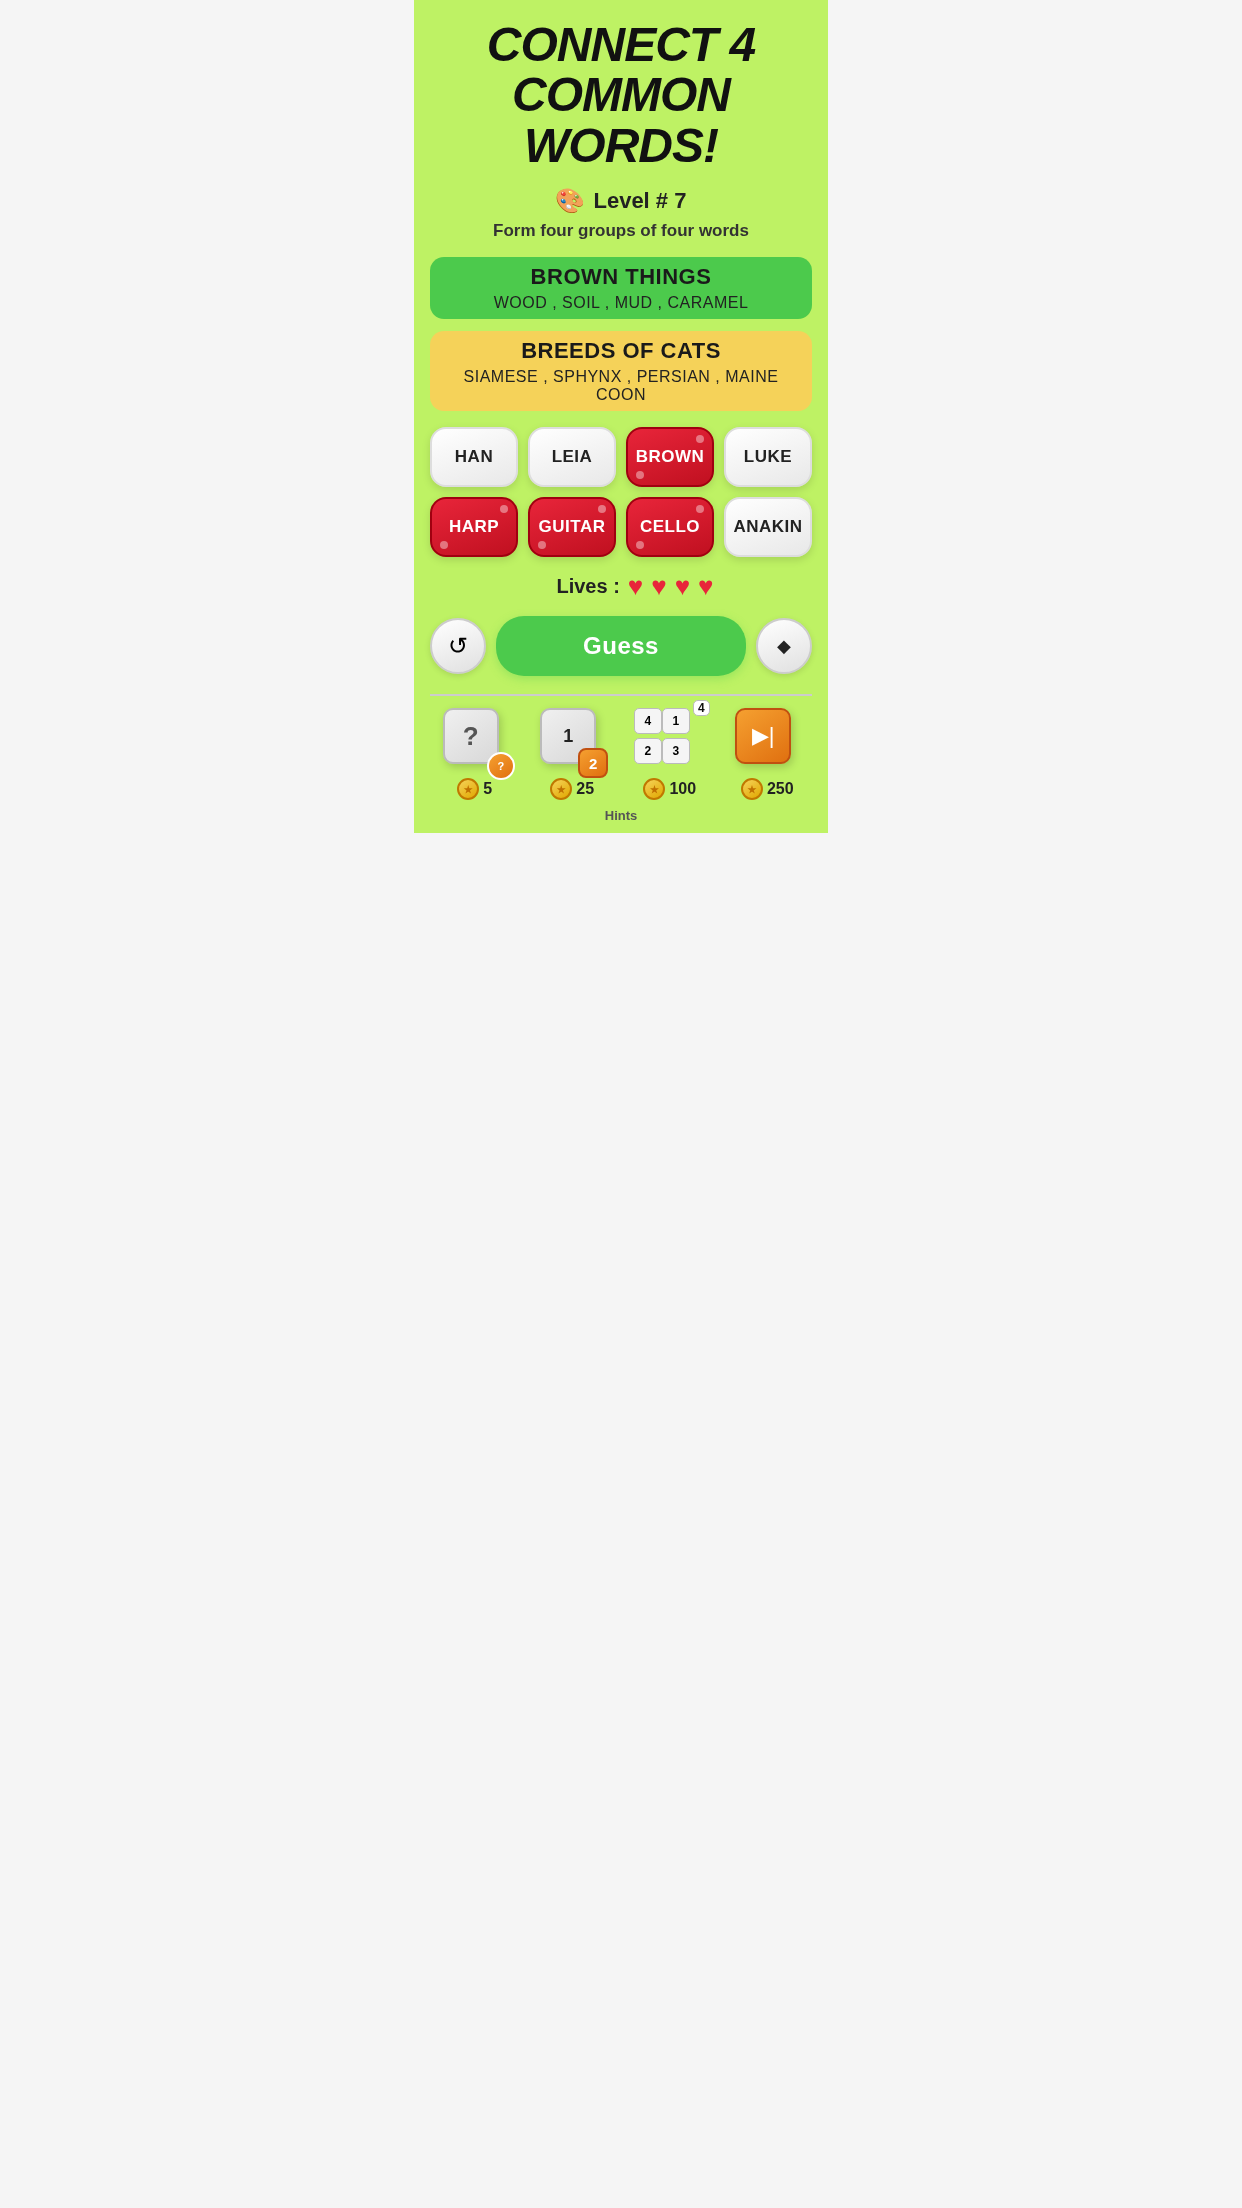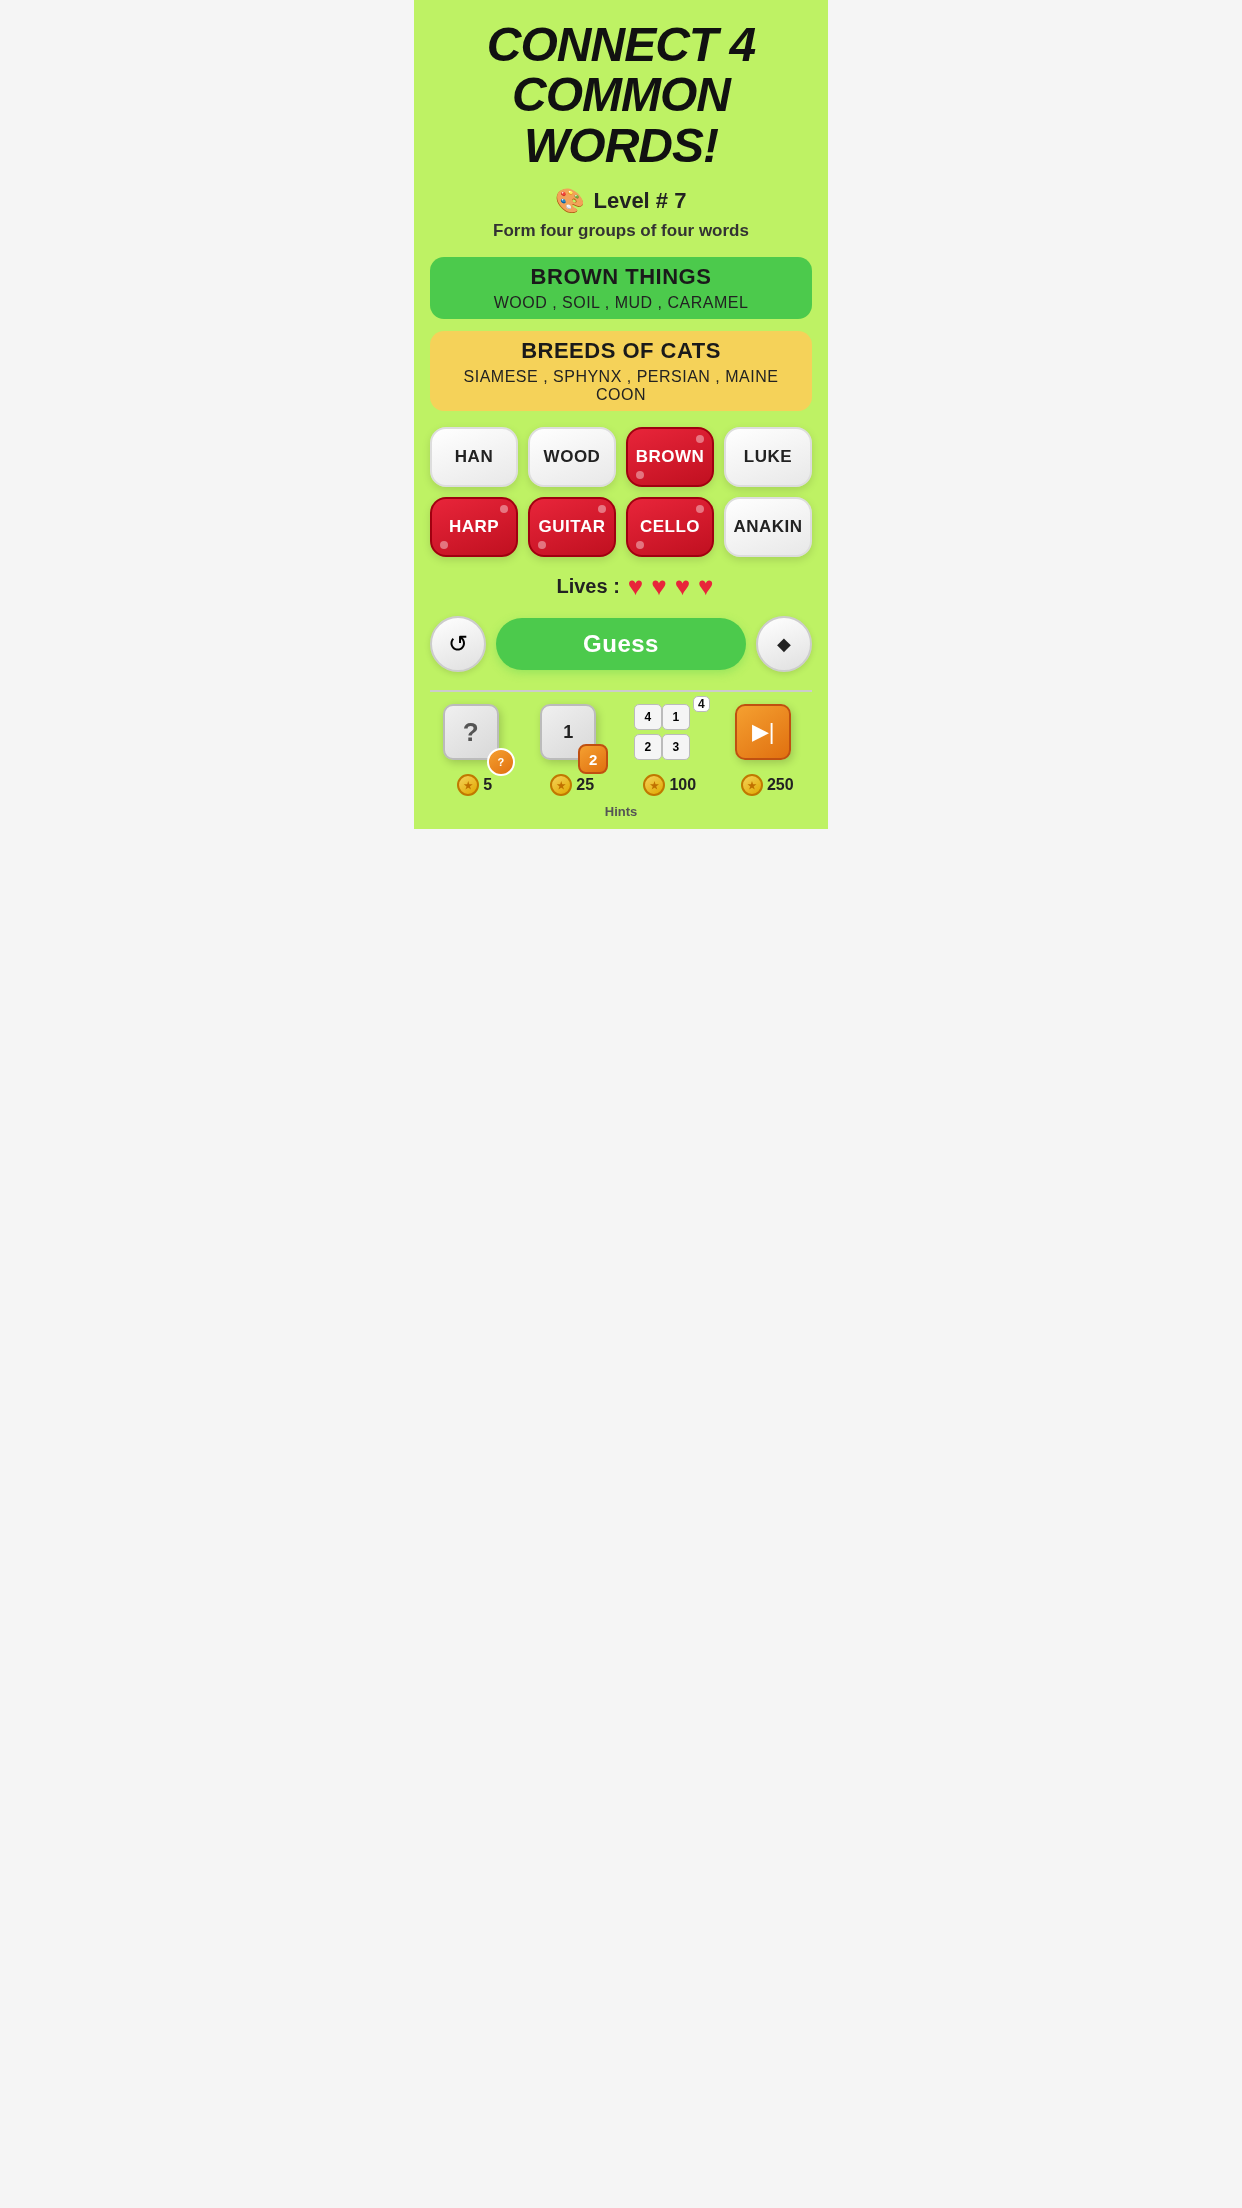--- a/index.html
+++ b/index.html
@@ -146,21 +146,21 @@
       display: flex;
       align-items: center;
       justify-content: center;
       cursor: pointer;
       font-size: 22px;
       box-shadow: 0 2px 6px rgba(0,0,0,0.12);
       flex-shrink: 0;
     }
     .btn-guess {
       flex: 1;
-      height: 52px;
+      height: 60px;
       border-radius: 28px;
       background: #4cca4c;
       border: none;
       color: #fff;
       font-size: 24px;
       font-weight: 800;
       cursor: pointer;
       box-shadow: 0 3px 10px rgba(76,202,76,0.35);
       letter-spacing: 0.5px;
     }
@@ -270,21 +270,21 @@
     <div class="category-words">WOOD , SOIL , MUD , CARAMEL</div>
   </div>
 
   <div class="category-card yellow">
     <div class="category-title">BREEDS OF CATS</div>
     <div class="category-words">SIAMESE , SPHYNX , PERSIAN , MAINE COON</div>
   </div>
 
   <div class="word-grid">
     <div class="word-tile white">HAN</div>
-    <div class="word-tile white">WOOD</div>
+    <div class="word-tile white">LEIA</div>
     <div class="word-tile red">BROWN</div>
     <div class="word-tile white">LUKE</div>
     <div class="word-tile red">HARP</div>
     <div class="word-tile red">GUITAR</div>
     <div class="word-tile red">CELLO</div>
     <div class="word-tile white">ANAKIN</div>
   </div>
 
   <div class="lives-row">
     <span>Lives :</span>

